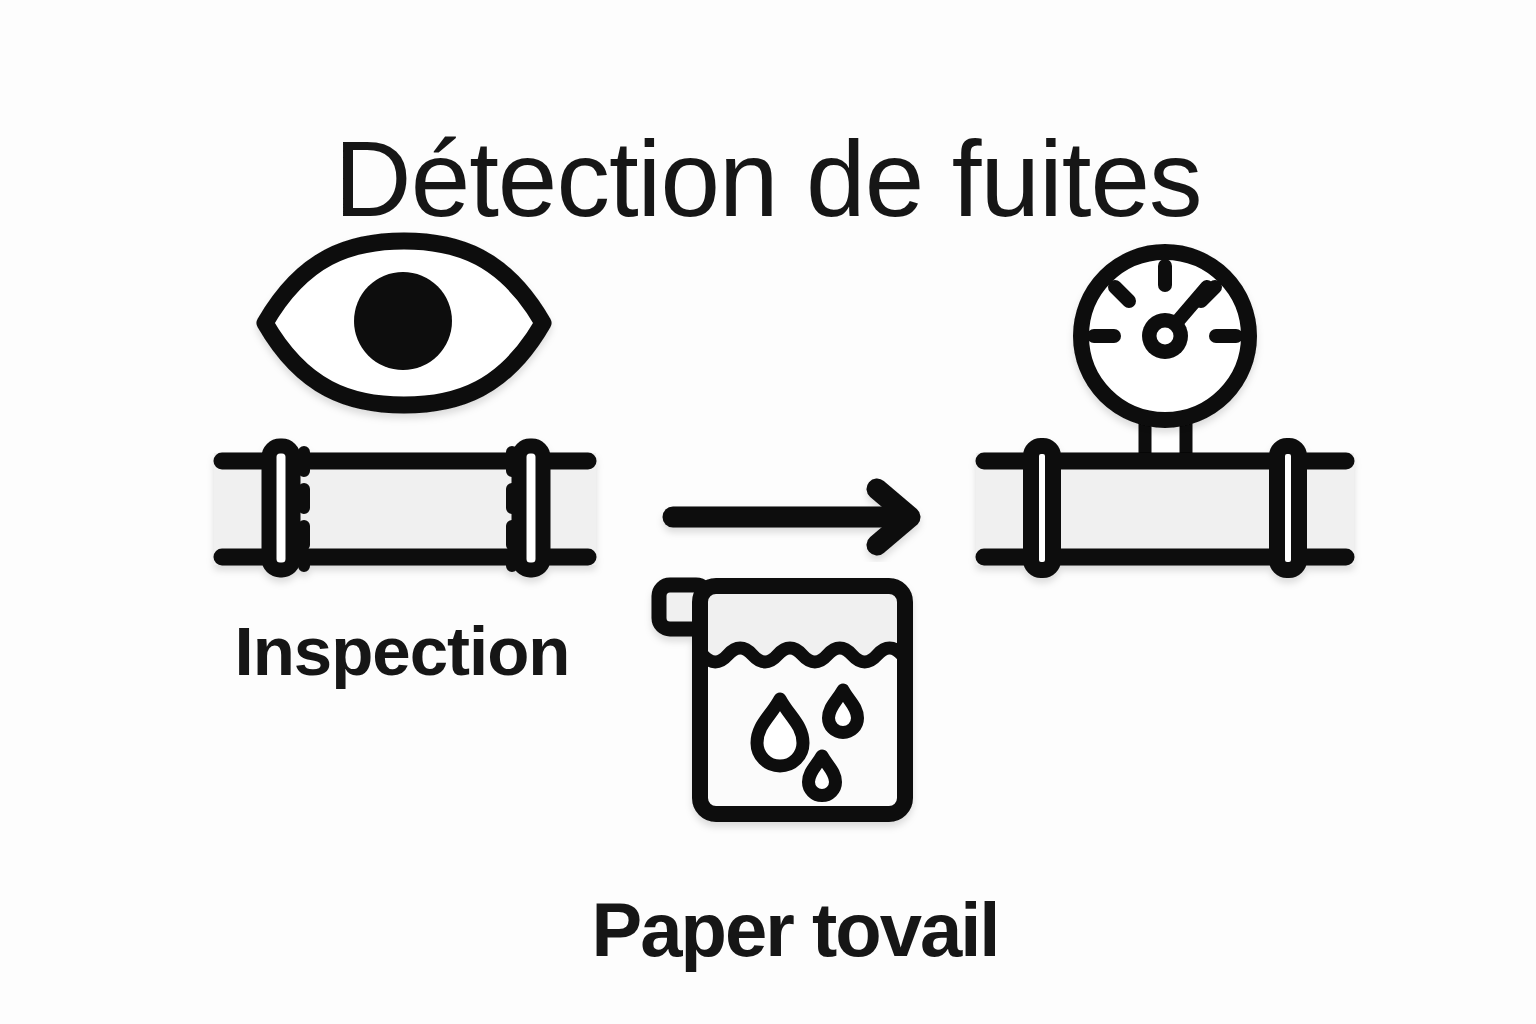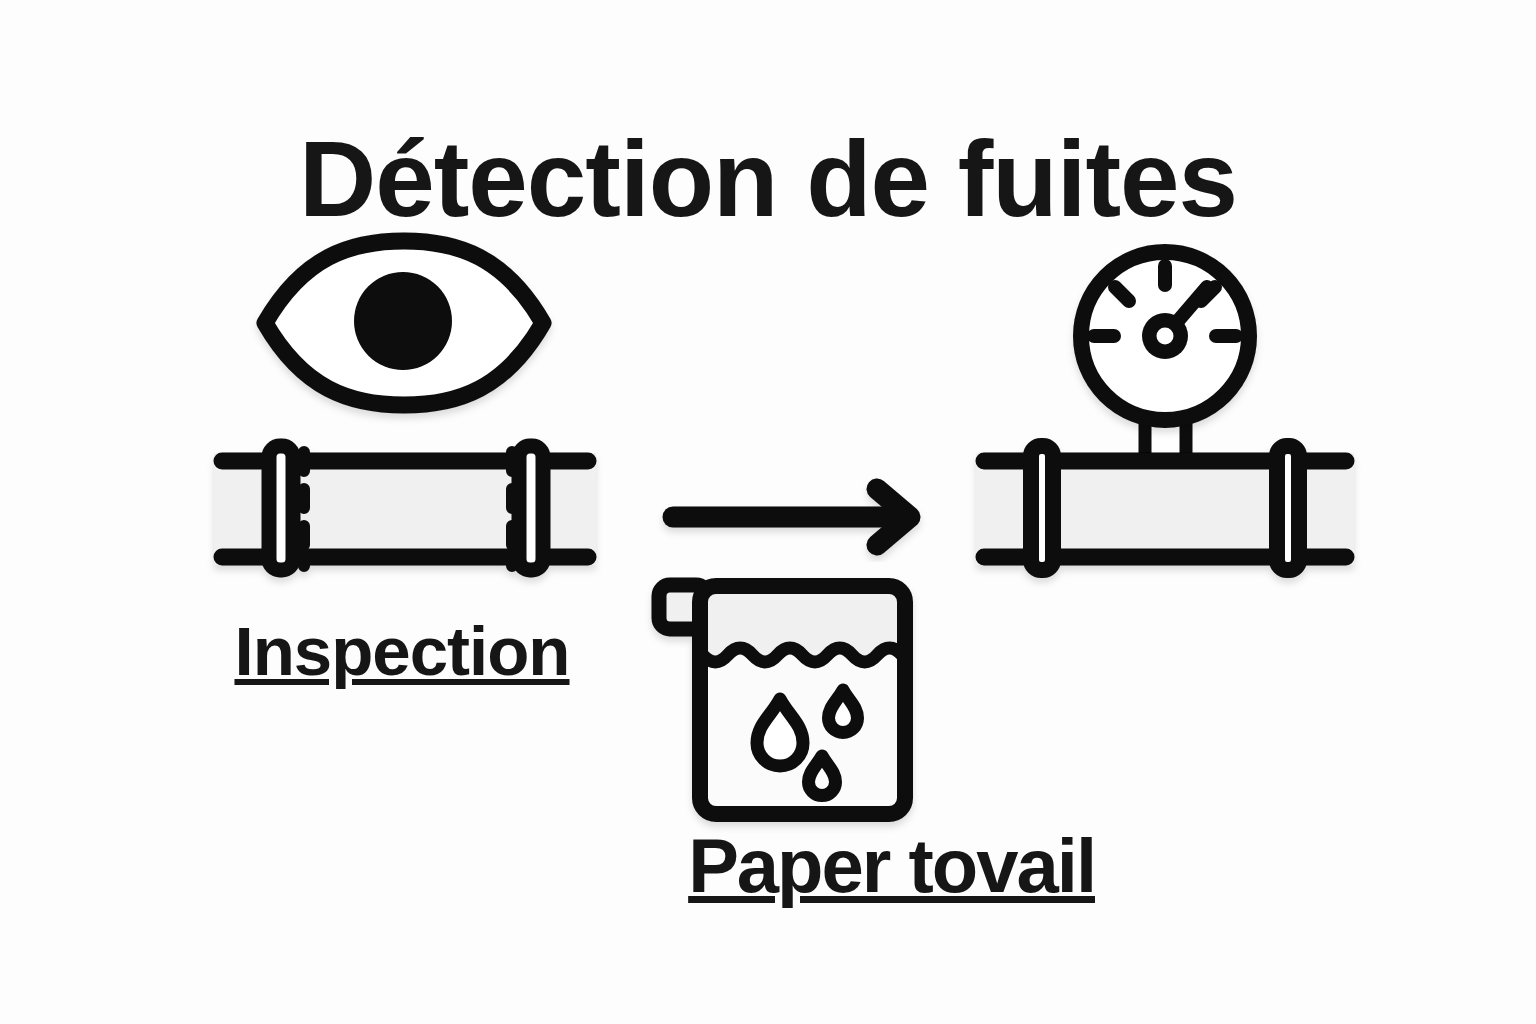--- a/index.html
+++ b/index.html
@@ -25,47 +25,45 @@
     left: 0; top: 0;
   }
   .page-title {
     position: absolute;
     left: 0;
     top: 54px;
     width: 1536px;
     text-align: center;
     font-size: 107px;
     line-height: 1;
-    font-weight: 700;
+    font-weight: 400;
     letter-spacing: -1px;
     color: var(--text, #141414);
   }
   .caption {
     position: absolute;
     font-weight: 700;
     color: var(--text, #141414);
     text-align: center;
-    text-decoration: underline;
   }
   .caption-inspection {
     left: 102px;
     top: 612px;
     width: 600px;
     font-size: 69px;
     line-height: 80px;
     letter-spacing: -1px;
   }
   .caption-towel {
     left: 495px;
-    top: 828px;
+    top: 892px;
     width: 600px;
     font-size: 76px;
     line-height: 1;
     letter-spacing: -2px;
-    text-align: right;
   }
 </style>
 </head>
 <body>
 
 <div class="stage">
 
   <h1 class="page-title">Détection de fuites</h1>
 
   <svg width="1536" height="1024" viewBox="0 0 1536 1024">

